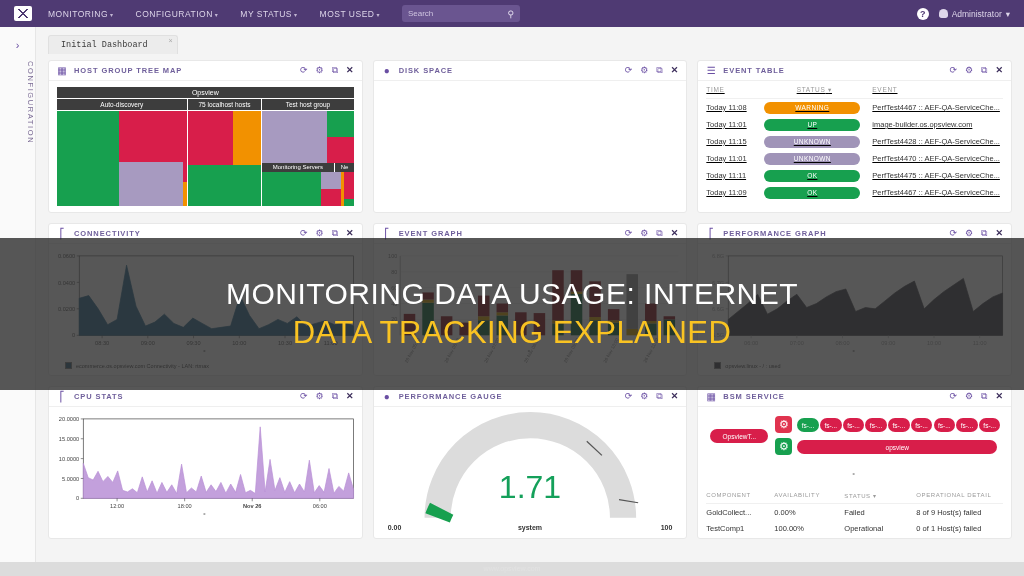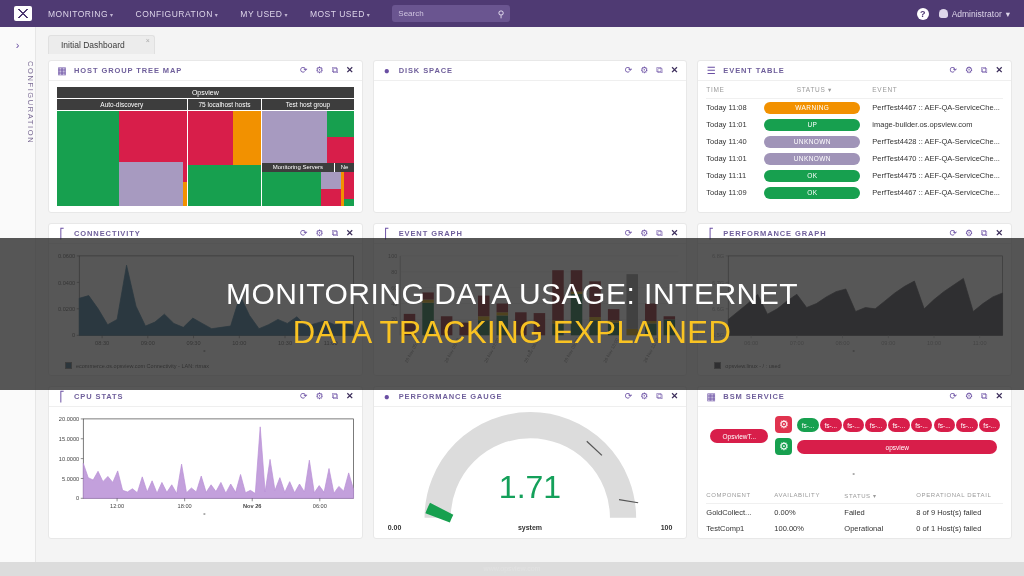--- a/index.html
+++ b/index.html
@@ -107,20 +107,21 @@
   .tabbar { height: 19px; display: flex; align-items: flex-end; }
   .tab {
     background: #ececec;
     border: 1px solid #e0e0e0;
     border-bottom: none;
     border-radius: 3px 3px 0 0;
     font-size: 8.5px;
     color: #3b3b3b;
     padding: 4px 29px 4px 12px;
     position: relative;
+    font-family: Liberation Mono, monospace;
   }
   .tab .x { position: absolute; right: 4px; top: 1px; font-size: 7px; color: #aaa; }
 
   .grid {
     display: grid;
     grid-template-columns: repeat(3, 1fr);
     gap: 10px;
     margin-top: 6px;
   }
   .panel {
@@ -184,21 +185,21 @@
     font-size: 32px; color: #14a05a; font-weight: normal;
   }
   .gauge-labels {
     position: absolute; bottom: 7px; left: 14px; right: 14px;
     display: flex; justify-content: space-between;
     font-size: 7px; font-weight: bold; color: #333;
   }
   .gauge-labels .mid { position: absolute; left: 50%; transform: translateX(-50%); }
 
   
-  .etable { position: absolute; inset: 0; padding: 0 8px; }
+  .etable { position: absolute; inset: 0; padding: 0 8px; text-decoration: underline; }
   .etable .thead {
     display: flex; font-size: 6.5px; letter-spacing: .7px;
     color: #9a9a9a; padding: 5px 0 4px; border-bottom: 1px solid #f0f0f0;
   }
   .etable .c1 { width: 58px; }
   .etable .c2 { width: 100px; text-align: center; }
   .etable .c3 { flex: 1; padding-left: 8px; }
   .erow { display: flex; align-items: center; padding: 2.5px 0; font-size: 7.5px; color: #333; }
   .pill {
     border-radius: 9px; color: #fff; font-size: 6.5px;
@@ -280,21 +281,21 @@
 <div class="topnav">
   <div class="logo"></div>
 
   <div class="navitem">
     <span>MONITORING</span><span class="caret">▾</span>
   </div>
   <div class="navitem">
     <span>CONFIGURATION</span><span class="caret">▾</span>
   </div>
   <div class="navitem">
-    <span>MY USED</span><span class="caret">▾</span>
+    <span>MY STATUS</span><span class="caret">▾</span>
   </div>
   <div class="navitem">
     <span>MOST USED</span><span class="caret">▾</span>
   </div>
 
   <div class="searchbox">
     <input type="text" placeholder="Search" style="">
     <span class="search-ico">⚲</span>
   </div>
 
@@ -441,21 +442,21 @@
                 <div class="c3 ev-txt">PerfTest4467 :: AEF-QA-ServiceChe...</div>
               </div>
               <div class="erow">
                 <div class="c1">Today 11:01</div>
                 <div class="c2">
                   <div class="pill" style="background: rgb(23, 160, 79);">UP</div>
                 </div>
                 <div class="c3 ev-txt">image-builder.os.opsview.com</div>
               </div>
               <div class="erow">
-                <div class="c1">Today 11:40</div>
+                <div class="c1">Today 11:15</div>
                 <div class="c2">
                   <div class="pill" style="background: rgb(160, 148, 184);">UNKNOWN</div>
                 </div>
                 <div class="c3 ev-txt">PerfTest4428 :: AEF-QA-ServiceChe...</div>
               </div>
               <div class="erow">
                 <div class="c1">Today 11:01</div>
                 <div class="c2">
                   <div class="pill" style="background: rgb(160, 148, 184);">UNKNOWN</div>
                 </div>

